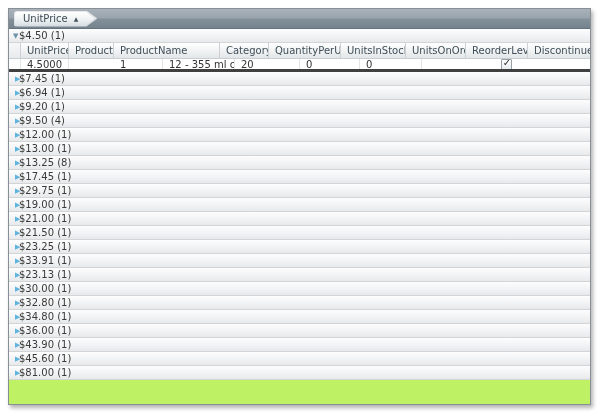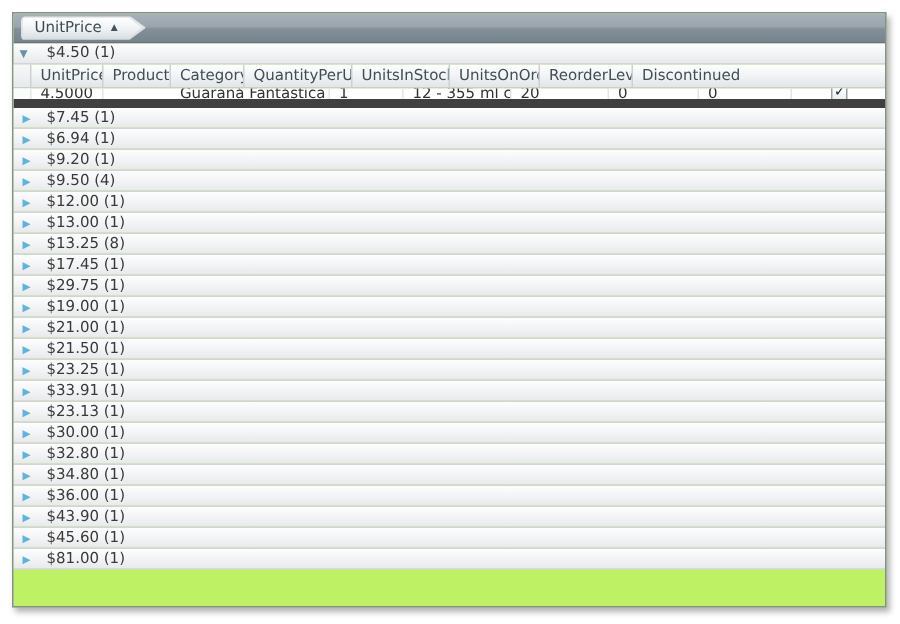--- a/index.html
+++ b/index.html
@@ -39,38 +39,38 @@
     position:relative; height:14px; line-height:14px;
     background:linear-gradient(180deg,#fdfdfe 0%,#f3f4f5 50%,#e7e9ea 100%);
     border-bottom:1px solid #d2d5d7;
     font-size:10px; color:#3a3a3a; cursor:default;
   }
   .group-row .arrow {
     position:absolute; left:6px; top:0; font-size:7px; line-height:14px;
     color:#5fb3dc;
   }
   .group-row .arrow.expanded { color:#6b92a8; left:4px; }
-  .group-row .group-label { position:absolute; left:22px; top:0; white-space:nowrap; }
+  .group-row .group-label { position:absolute; left:10px; top:0; white-space:nowrap; }
 
   .header-row {
     display:flex; height:16px; border-bottom:1px solid #c9ced1;
     background:linear-gradient(180deg,#ffffff 0%,#f0f2f3 55%,#e2e6e8 100%);
     font-size:10px; color:#3f4e58;
   }
   .header-gutter {
     width:12px; flex:0 0 12px; border-right:1px solid #ccd1d4;
     background:linear-gradient(180deg,#f6f7f8,#e7eaec);
   }
   .header-cell {
     flex:0 0 auto; display:flex; align-items:center; padding-left:6px;
     border-right:1px solid #ccd1d4; overflow:hidden; white-space:nowrap; cursor:default;
   }
   .header-cell.last { flex:1 1 auto; border-right:none; }
 
-  .data-row { display:flex; height:13px; border-bottom:6px solid #404040;
+  .data-row { display:flex; height:13px; border-bottom:3px solid #404040;
               background:#ffffff; font-size:10px; color:#333333; }
   .data-gutter { width:12px; flex:0 0 12px; border-right:1px solid #e4e7e9; background:#fbfcfc; }
   .data-cell {
     flex:0 0 auto; display:flex; align-items:center; padding-left:6px;
     border-right:1px solid #e2e5e7; overflow:hidden; white-space:nowrap;
   }
   .data-cell.last { flex:1 1 auto; border-right:none; }
   .data-cell.center { justify-content:center; padding-left:0; }
 
   .checkbox {
@@ -99,20 +99,23 @@
         <span class="group-label">$4.50 (1)</span>
       </div>
       <div class="header-row">
         <div class="header-gutter"></div>
         <div class="header-cell" style="flex-basis: 48px;">
           <span>UnitPrice</span>
         </div>
         <div class="header-cell" style="flex-basis: 45px;">
           <span>ProductID</span>
         </div>
+        <div class="header-cell" style="flex-basis: 106px;">
+          <span>ProductName</span>
+        </div>
         <div class="header-cell" style="flex-basis: 49px;">
           <span>CategoryID</span>
         </div>
         <div class="header-cell" style="flex-basis: 72px;">
           <span>QuantityPerUnit</span>
         </div>
         <div class="header-cell" style="flex-basis: 65px;">
           <span>UnitsInStock</span>
         </div>
         <div class="header-cell" style="flex-basis: 60px;">
@@ -126,23 +129,20 @@
         </div>
       </div>
       <div class="data-row">
         <div class="data-gutter"></div>
         <div class="data-cell" style="flex-basis: 48px;">
           <span>4.5000</span>
         </div>
         <div class="data-cell" style="flex-basis: 45px; margin-top: 13px;">
           <span>24</span>
         </div>
-        <div class="data-cell" style="flex-basis: 106px;">
-          <span>Guaraná Fantástica</span>
-        </div>
         <div class="data-cell" style="flex-basis: 49px;">
           <span>1</span>
         </div>
         <div class="data-cell" style="flex-basis: 72px;">
           <span>12 - 355 ml cans</span>
         </div>
         <div class="data-cell" style="flex-basis: 65px;">
           <span>20</span>
         </div>
         <div class="data-cell" style="flex-basis: 60px;">

